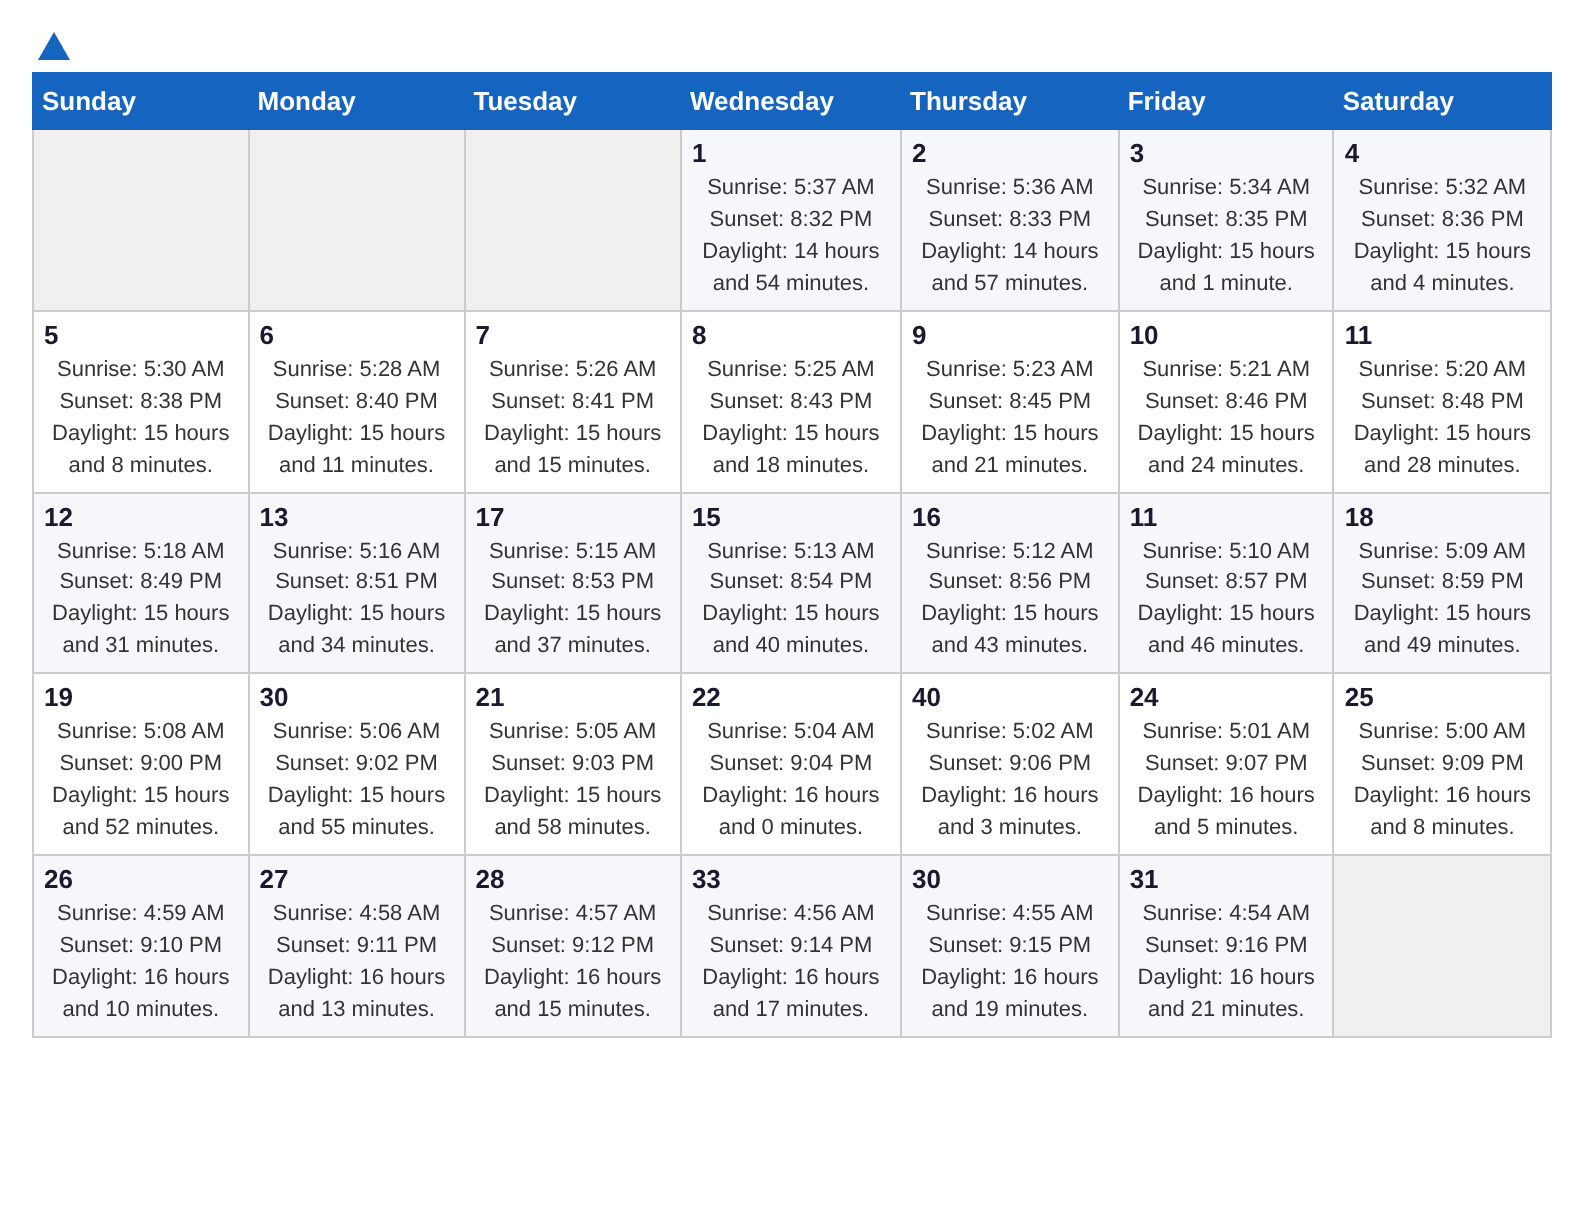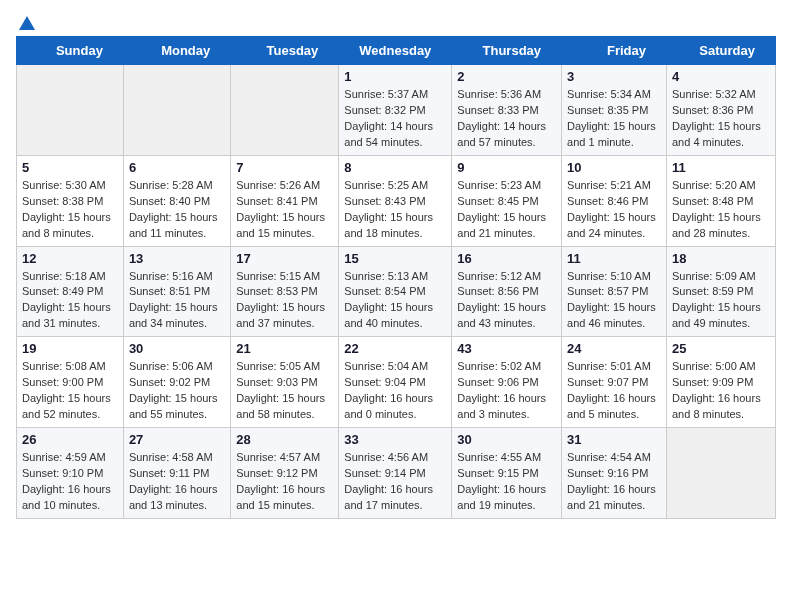--- a/index.html
+++ b/index.html
@@ -39,22 +39,22 @@
       color: #333;
     }
     .calendar {
       width: 100%;
       border-collapse: collapse;
       font-size: 11px;
     }
     .calendar thead th {
       background: #1565c0;
       color: #fff;
-      padding: 6px 20px;
-      text-align: right;
+      padding: 6px 4px;
+      text-align: left;
       font-size: 13px;
       font-weight: bold;
       border: 1px solid #1565c0;
     }
     .calendar tbody td {
       vertical-align: top;
       padding: 4px 5px;
       border: 1px solid #ccc;
       width: 113px;
       min-height: 80px;
@@ -68,20 +68,21 @@
     .day-number {
       font-size: 13px;
       font-weight: bold;
       color: #1a1a2e;
       display: block;
       margin-bottom: 3px;
     }
     .day-info {
       color: #333;
       line-height: 1.45;
+      text-align: center;
     }
     .empty-cell {
       background: #f0f0f0 !important;
     }
   </style>
 </head>
 <body>
 
 <div class="header">
   <div class="logo">
@@ -204,21 +205,21 @@
         </td>
         <td>
           <span class="day-number">21</span>
           <div class="day-info">Sunrise: 5:05 AM<br>Sunset: 9:03 PM<br>Daylight: 15 hours<br>and 58 minutes.</div>
         </td>
         <td>
           <span class="day-number">22</span>
           <div class="day-info">Sunrise: 5:04 AM<br>Sunset: 9:04 PM<br>Daylight: 16 hours<br>and 0 minutes.</div>
         </td>
         <td>
-          <span class="day-number">43</span>
+          <span class="day-number">40</span>
           <div class="day-info">Sunrise: 5:02 AM<br>Sunset: 9:06 PM<br>Daylight: 16 hours<br>and 3 minutes.</div>
         </td>
         <td>
           <span class="day-number">24</span>
           <div class="day-info">Sunrise: 5:01 AM<br>Sunset: 9:07 PM<br>Daylight: 16 hours<br>and 5 minutes.</div>
         </td>
         <td>
           <span class="day-number">25</span>
           <div class="day-info">Sunrise: 5:00 AM<br>Sunset: 9:09 PM<br>Daylight: 16 hours<br>and 8 minutes.</div>
         </td>

